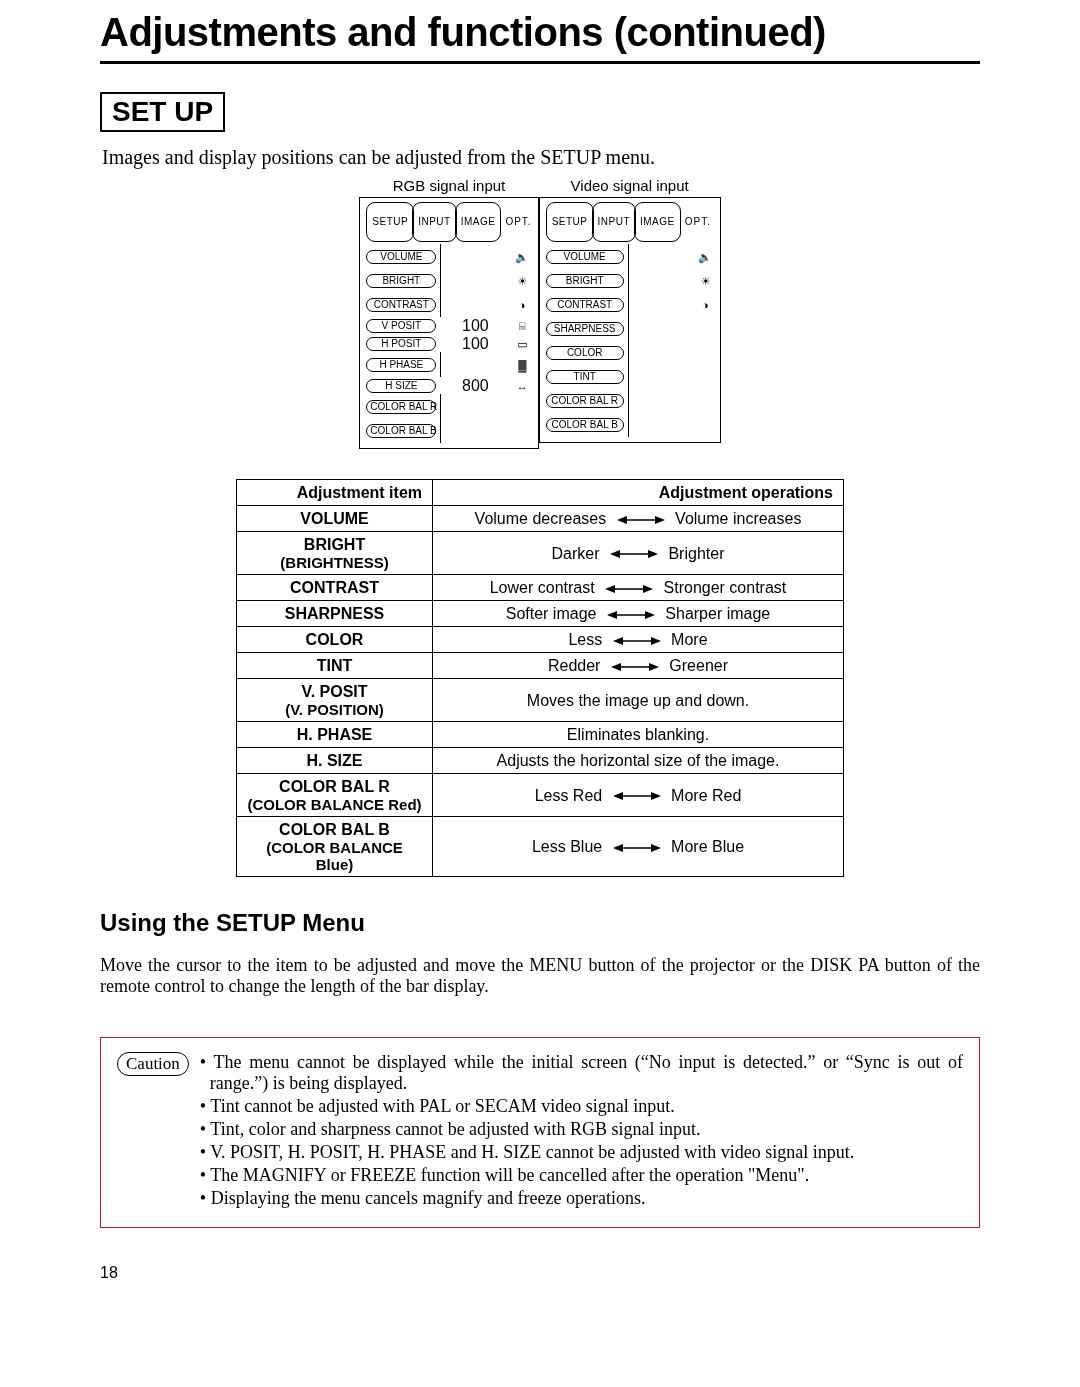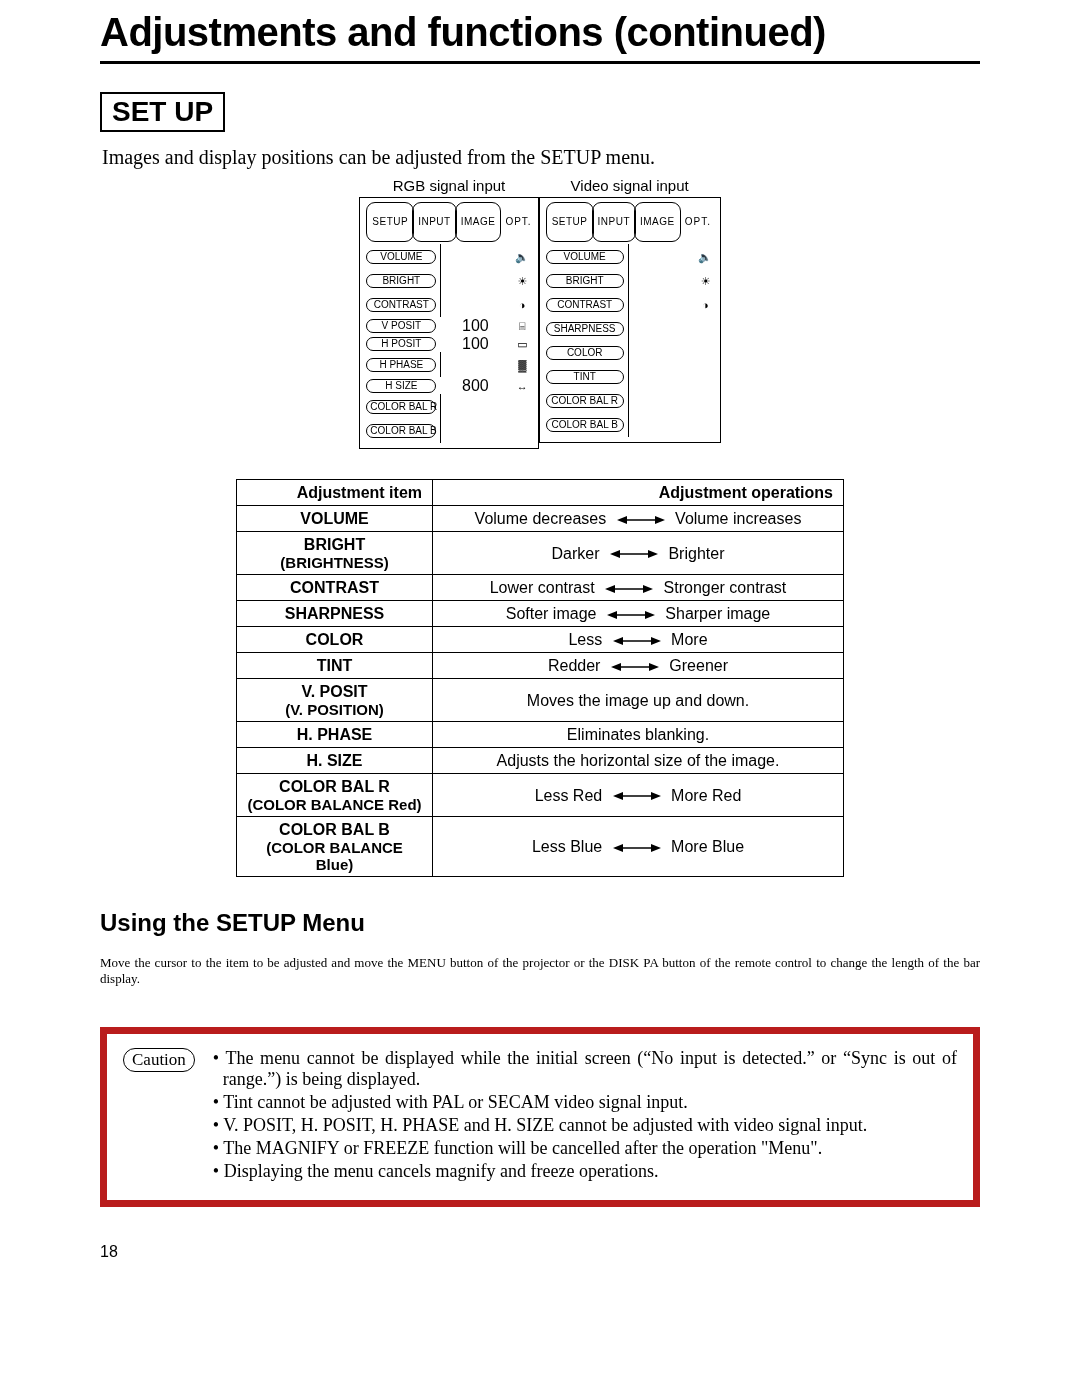--- a/index.html
+++ b/index.html
@@ -117,31 +117,31 @@
   .sub { font-weight: 900; font-size: 15px; display:block; }
   .desc-line { white-space: nowrap; }
   
   h2.using {
     font-family: Arial, Helvetica, sans-serif;
     font-weight: 900;
     font-size: 24px;
     margin: 0 0 18px 0;
   }
   p.para {
-    font-size: 13px;
+    font-size: 18px;
     text-align: justify;
     margin: 0 0 40px 0;
   }
   
   .caution-box {
-    border: 7px solid #b91c1c;
+    border: 1px solid #b91c1c;
     padding: 14px 16px 16px 16px;
     font-size: 18px;
     display: flex;
-    gap: 18px;
+    gap: 11px;
     text-align: justify;
   }
   .caution-pill {
     display: inline-block;
     border: 1px solid #000;
     border-radius: 999px;
     padding: 0 8px;
     font-size: 17px;
     height: 22px; line-height: 22px;
     flex: 0 0 auto;
@@ -340,20 +340,21 @@
 
 <h2 class="using">Using the SETUP Menu</h2>
 <p class="para">Move the cursor to the item to be adjusted and move the MENU button of the projector or the DISK PA button of the remote control to change the length of the bar display.</p>
 
 
 <div class="caution-box">
   <span class="caution-pill">Caution</span>
   <div class="bullets" id="caution-list">
       <div>• The menu cannot be displayed while the initial screen (“No input is detected.” or “Sync is out of range.”) is being displayed.</div>
       <div>• Tint cannot be adjusted with PAL or SECAM video signal input.</div>
+      <div>• Tint, color and sharpness cannot be adjusted with RGB signal input.</div>
       <div>• V. POSIT, H. POSIT, H. PHASE and H. SIZE cannot be adjusted with video signal input.</div>
       <div>• The MAGNIFY or FREEZE function will be cancelled after the operation "Menu".</div>
       <div>• Displaying the menu cancels magnify and freeze operations.</div>
     </div>
 </div>
 
 <div class="page-num">18</div>
 
 
 

